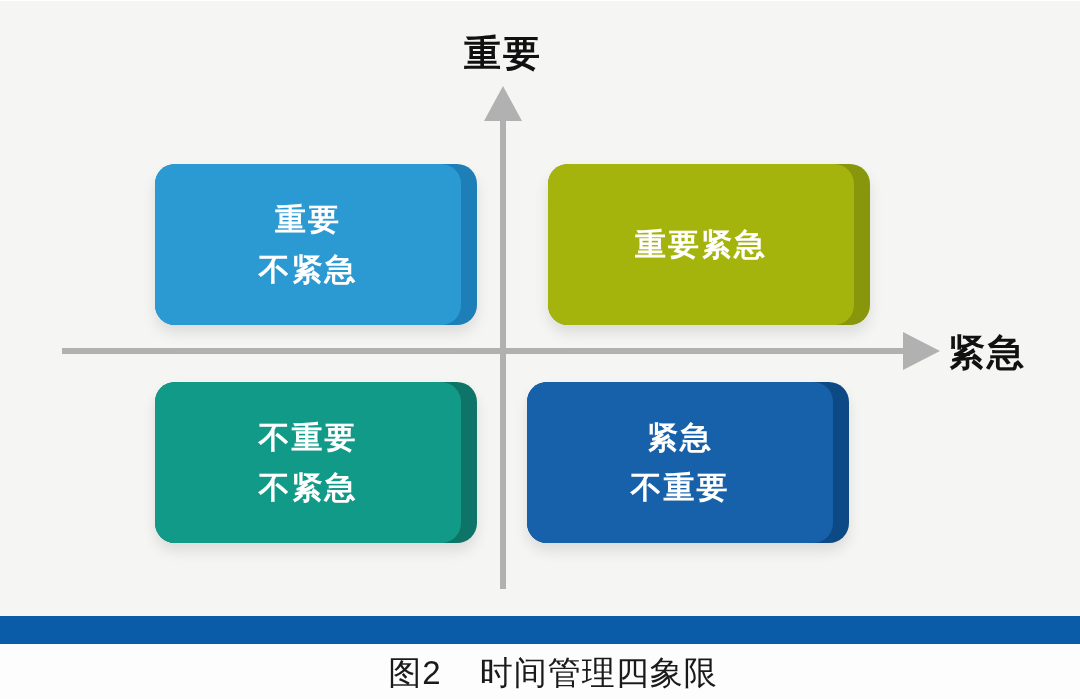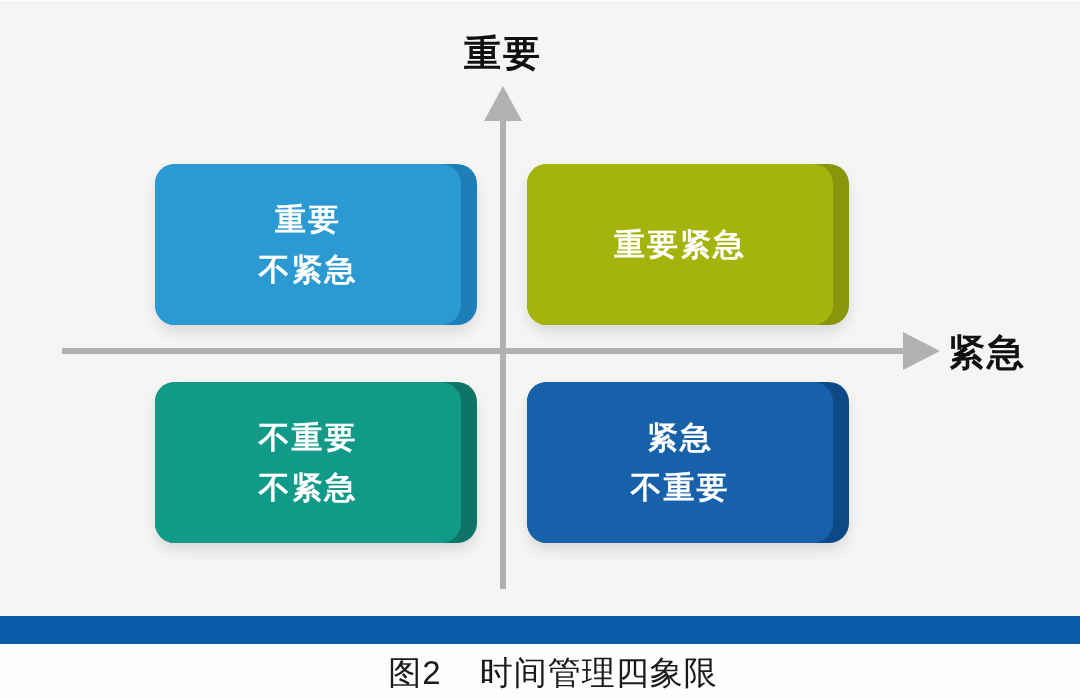--- a/index.html
+++ b/index.html
@@ -110,21 +110,21 @@
   <div class="axis-label y">重要</div>
   <div class="axis-label x">紧急</div>
 
   <div class="quad q-tl" style="background: rgb(30, 126, 183);">
     <div class="face" style="background: rgb(43, 154, 211);">
       <div class="line">重要</div>
       <div class="line">不紧急</div>
     </div>
   </div>
 
-  <div class="quad q-tr" style="background: rgb(135, 150, 10);">
+  <div class="quad q-tr" style="background: rgb(135, 150, 10); margin-left: 21px;">
     <div class="face" style="background: rgb(165, 180, 12);">
       <div class="line">重要紧急</div>
       <div class="line"></div>
     </div>
   </div>
 
   <div class="quad q-bl" style="background: rgb(14, 116, 103);">
     <div class="face" style="background: rgb(18, 154, 136);">
       <div class="line">不重要</div>
       <div class="line">不紧急</div>

